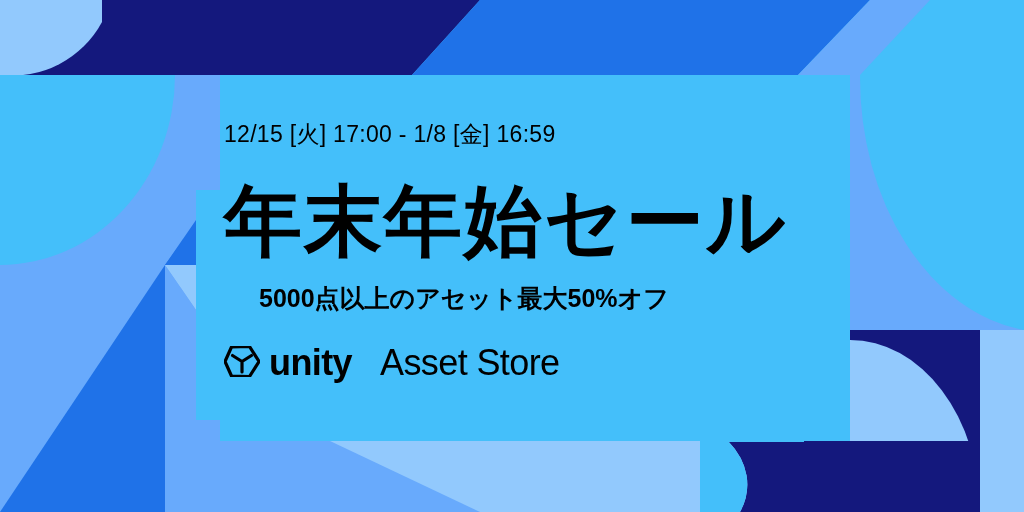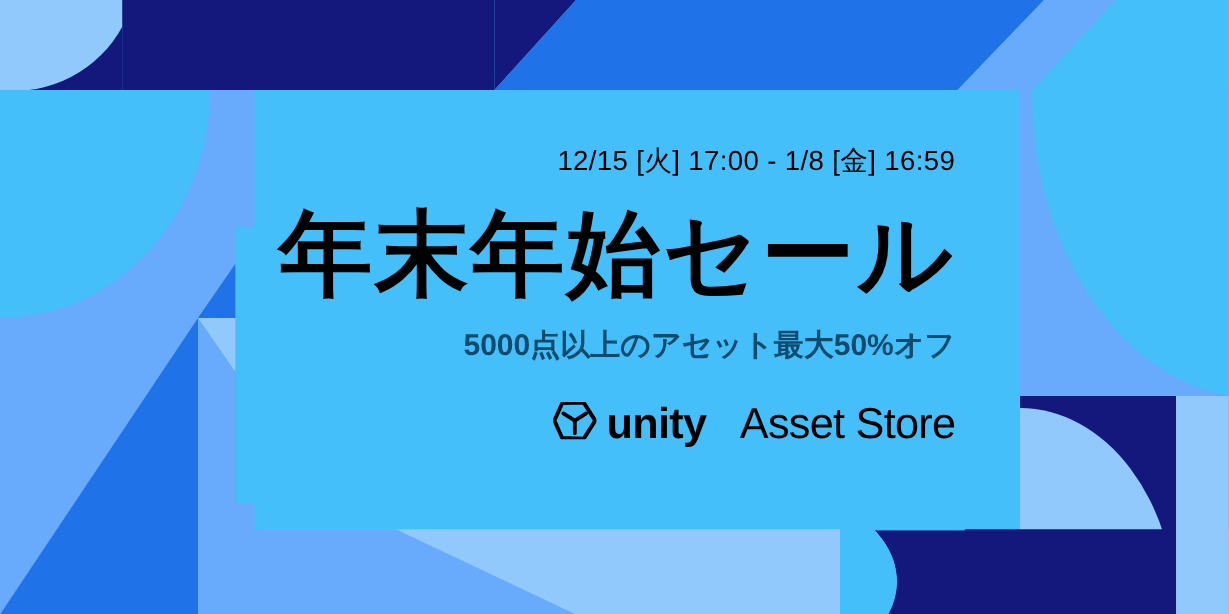--- a/index.html
+++ b/index.html
@@ -21,59 +21,60 @@
     position: absolute;
     inset: 0;
     width: 1024px;
     height: 512px;
   }
   #bg svg { display: block; }
 
   
   #panel {
     position: absolute;
-    left: 212px;
+    left: 224px;
     top: 75px;
     width: 584px;
     height: 366px;
     background: #44bffa;
     display: flex;
     flex-direction: column;
-    align-items: flex-end;
+    align-items: flex-start;
     box-sizing: border-box;
     padding-top: 48px;
   }
 
   .date-line {
     font-size: 23px;
     line-height: 1;
     color: #000000;
     letter-spacing: 0.3px;
     font-weight: 400;
     white-space: nowrap;
   }
 
   .headline {
-    margin-top: 26px;
+    margin-top: 36px;
     font-size: 78px;
     line-height: 1;
     color: #000000;
     font-weight: 700;
     letter-spacing: 2px;
     white-space: nowrap;
   }
 
   .subtitle {
     margin-top: 26px;
     font-size: 25px;
     line-height: 1;
-    color: #0c4a6e;
+    color: #000000;
     font-weight: 700;
     letter-spacing: 0px;
     white-space: nowrap;
+    margin-left: 35px;
   }
 
   
   .logo-lockup {
     margin-top: 34px;
     display: flex;
     align-items: center;
     gap: 9px;
   }
   .logo-cube { display: block; }

